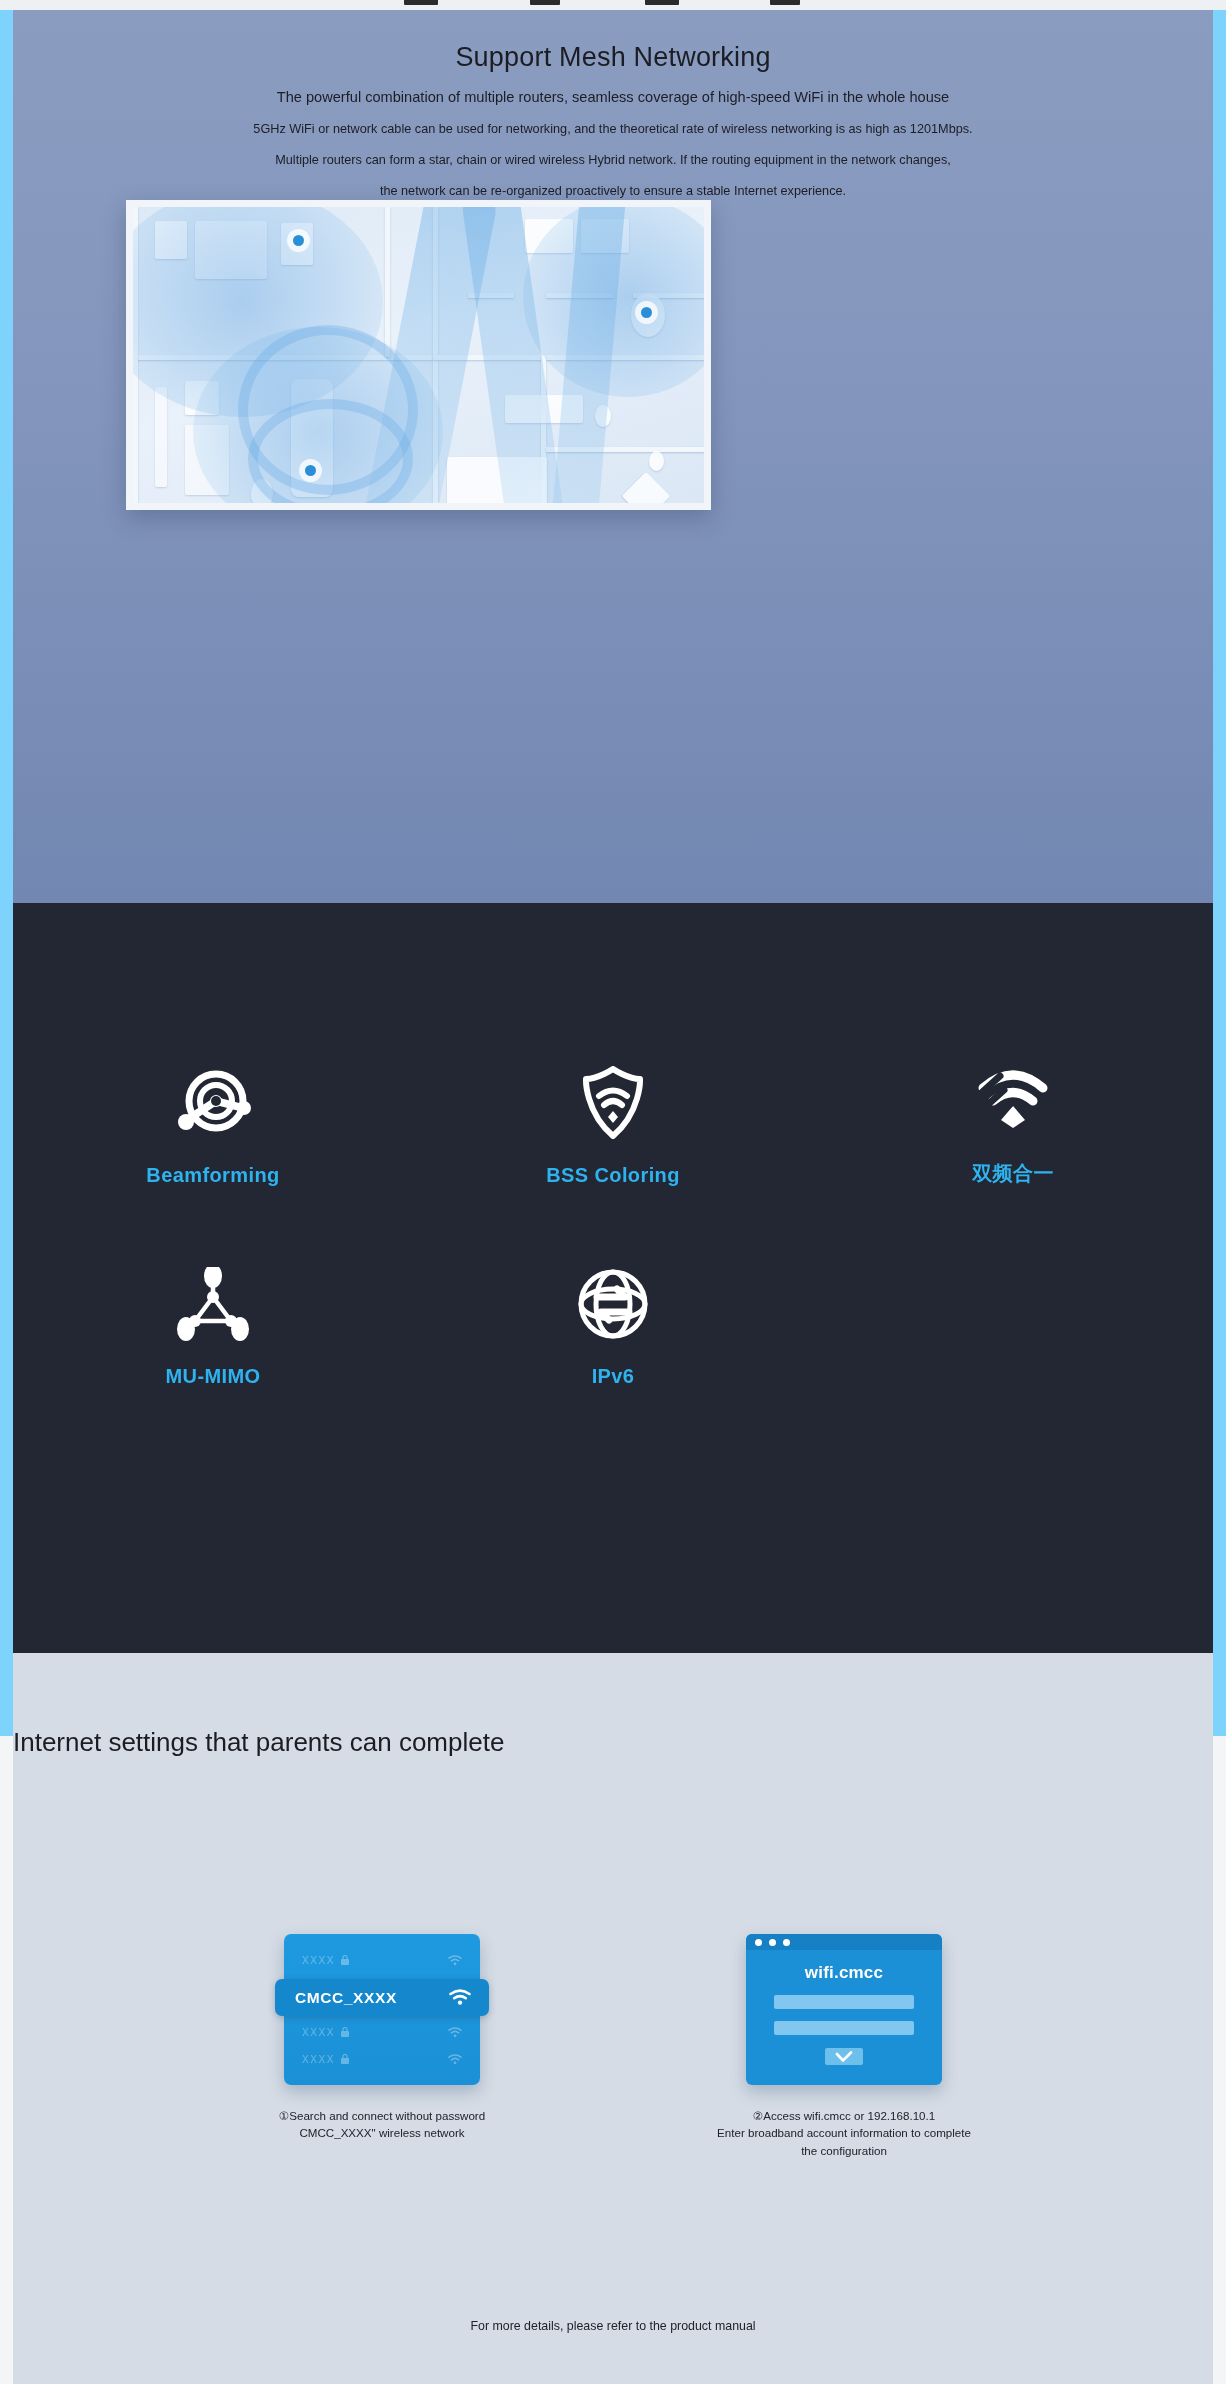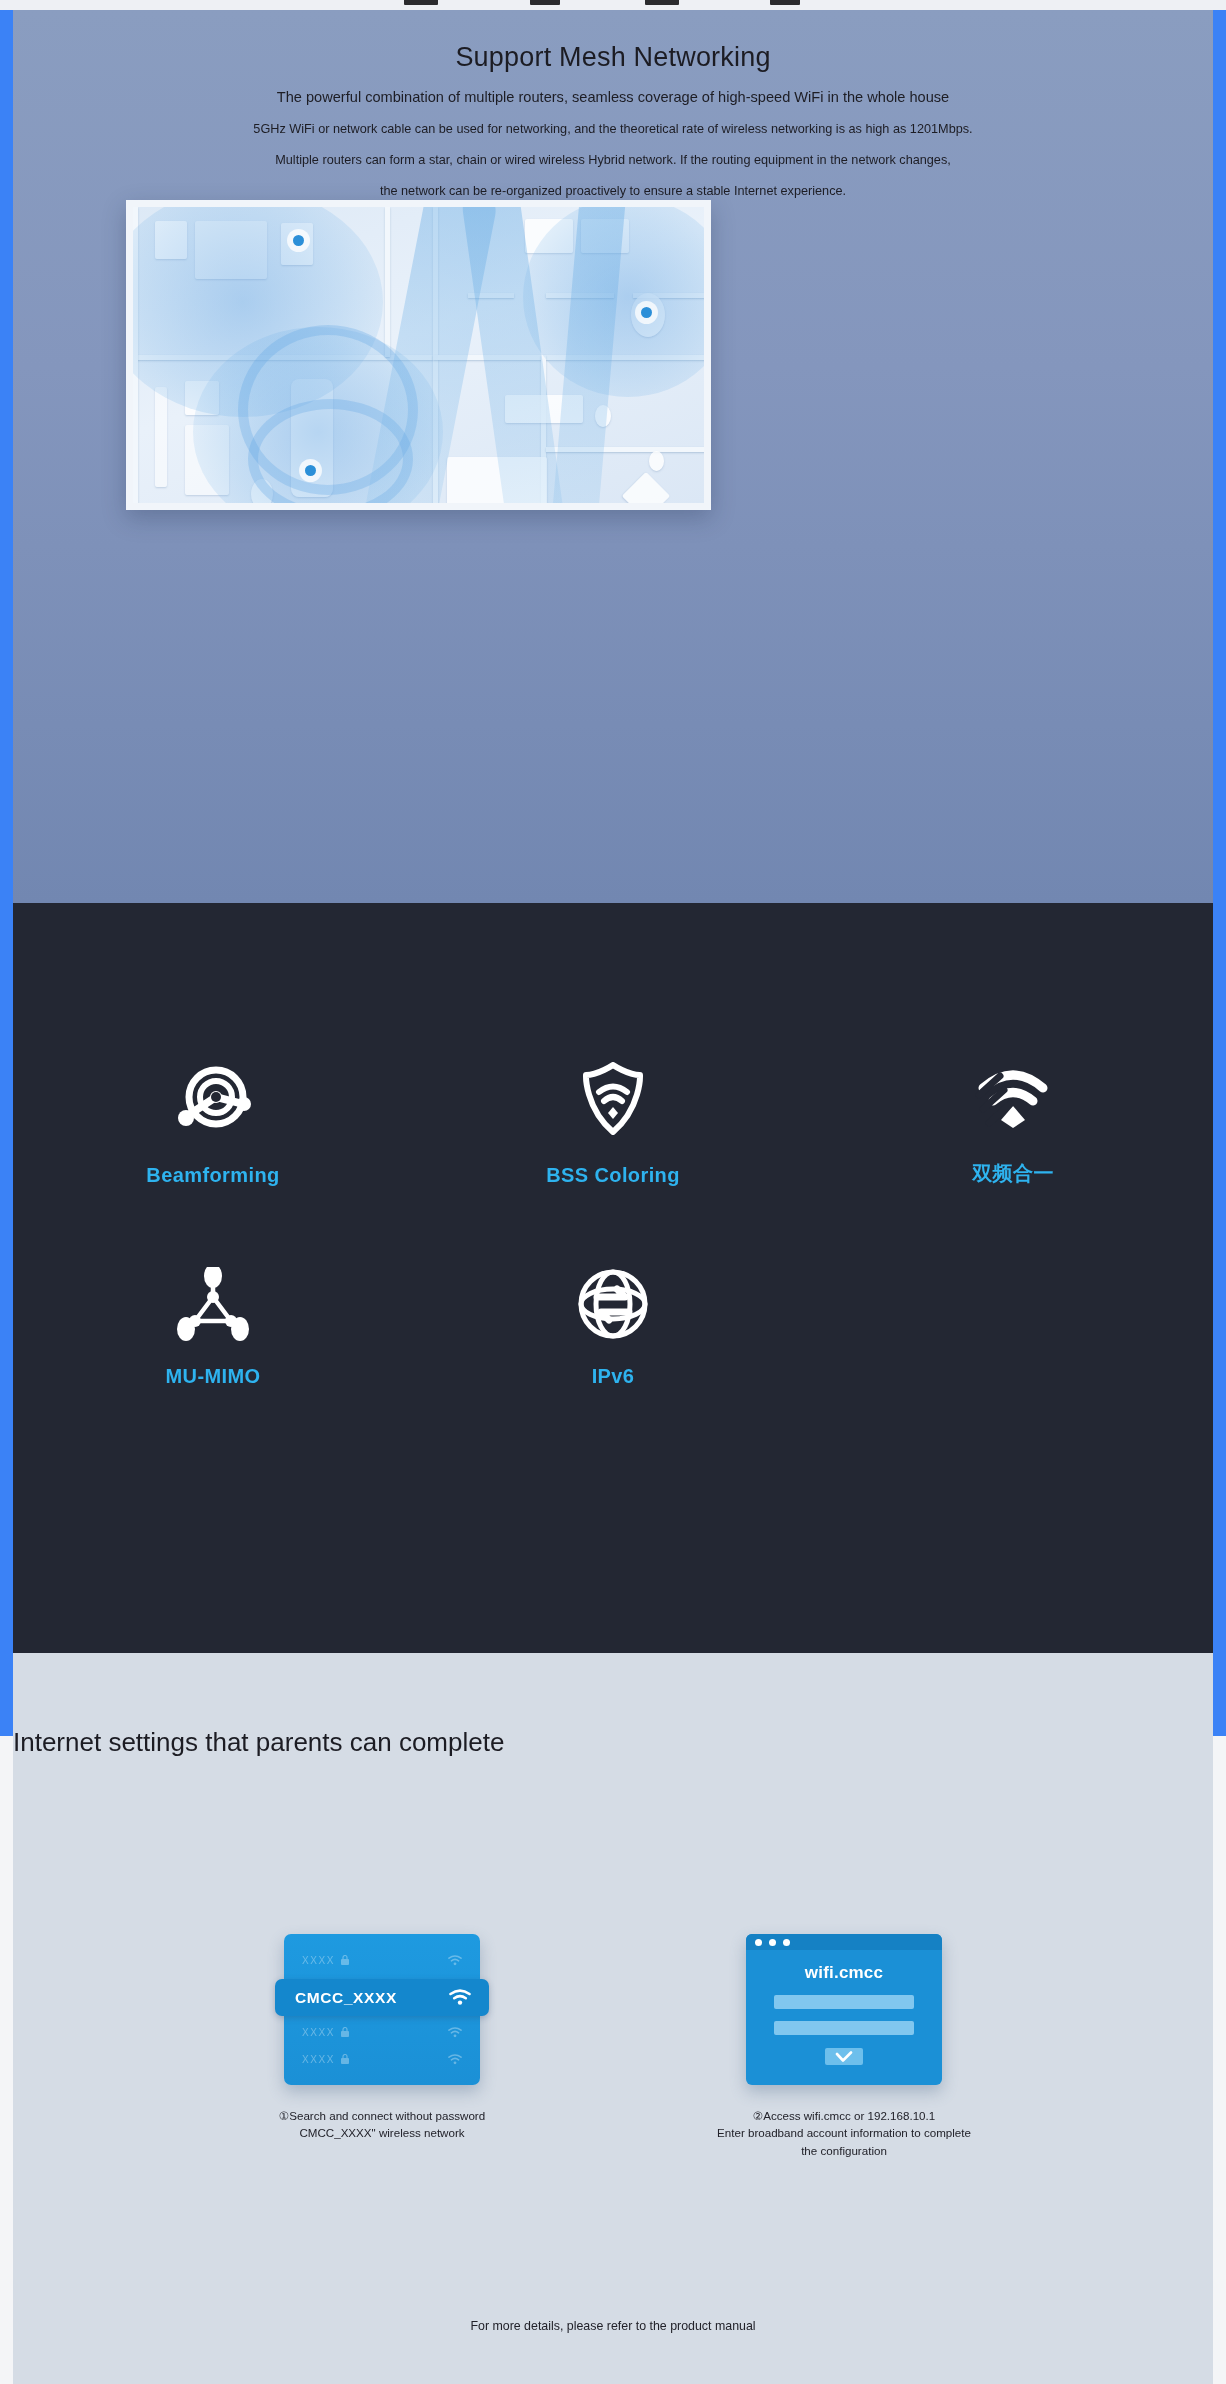--- a/index.html
+++ b/index.html
@@ -7,21 +7,21 @@
     width: 1226px;
     height: 2384px;
     background: #f4f5f7;
     font-family: "Liberation Sans", sans-serif;
     overflow: hidden;
   }
   .page {
     position: relative;
     width: 1226px;
     height: 1736px;
-    background: #3b82f6;
+    background: #7dd3fc;
     padding-left: 36px;
   }
 
   
   .top-strip {
     position: absolute;
     left: 0; top: 0;
     width: 1226px; height: 10px;
     background: #eef0f4;
     overflow: hidden;
@@ -133,21 +133,21 @@
     left: 0; top: 157px;
     width: 1200px;
     display: grid;
     grid-template-columns: repeat(3, 1fr);
     row-gap: 78px;
   }
   .feature {
     display: flex;
     flex-direction: column;
     align-items: center;
-    justify-content: space-between;
+    justify-content: flex-end;
   }
   .feature-icon {
     height: 78px;
     display: flex;
     align-items: center;
     justify-content: center;
   }
   .feature-label {
     margin-top: 22px;
     color: #2eb3ef;

